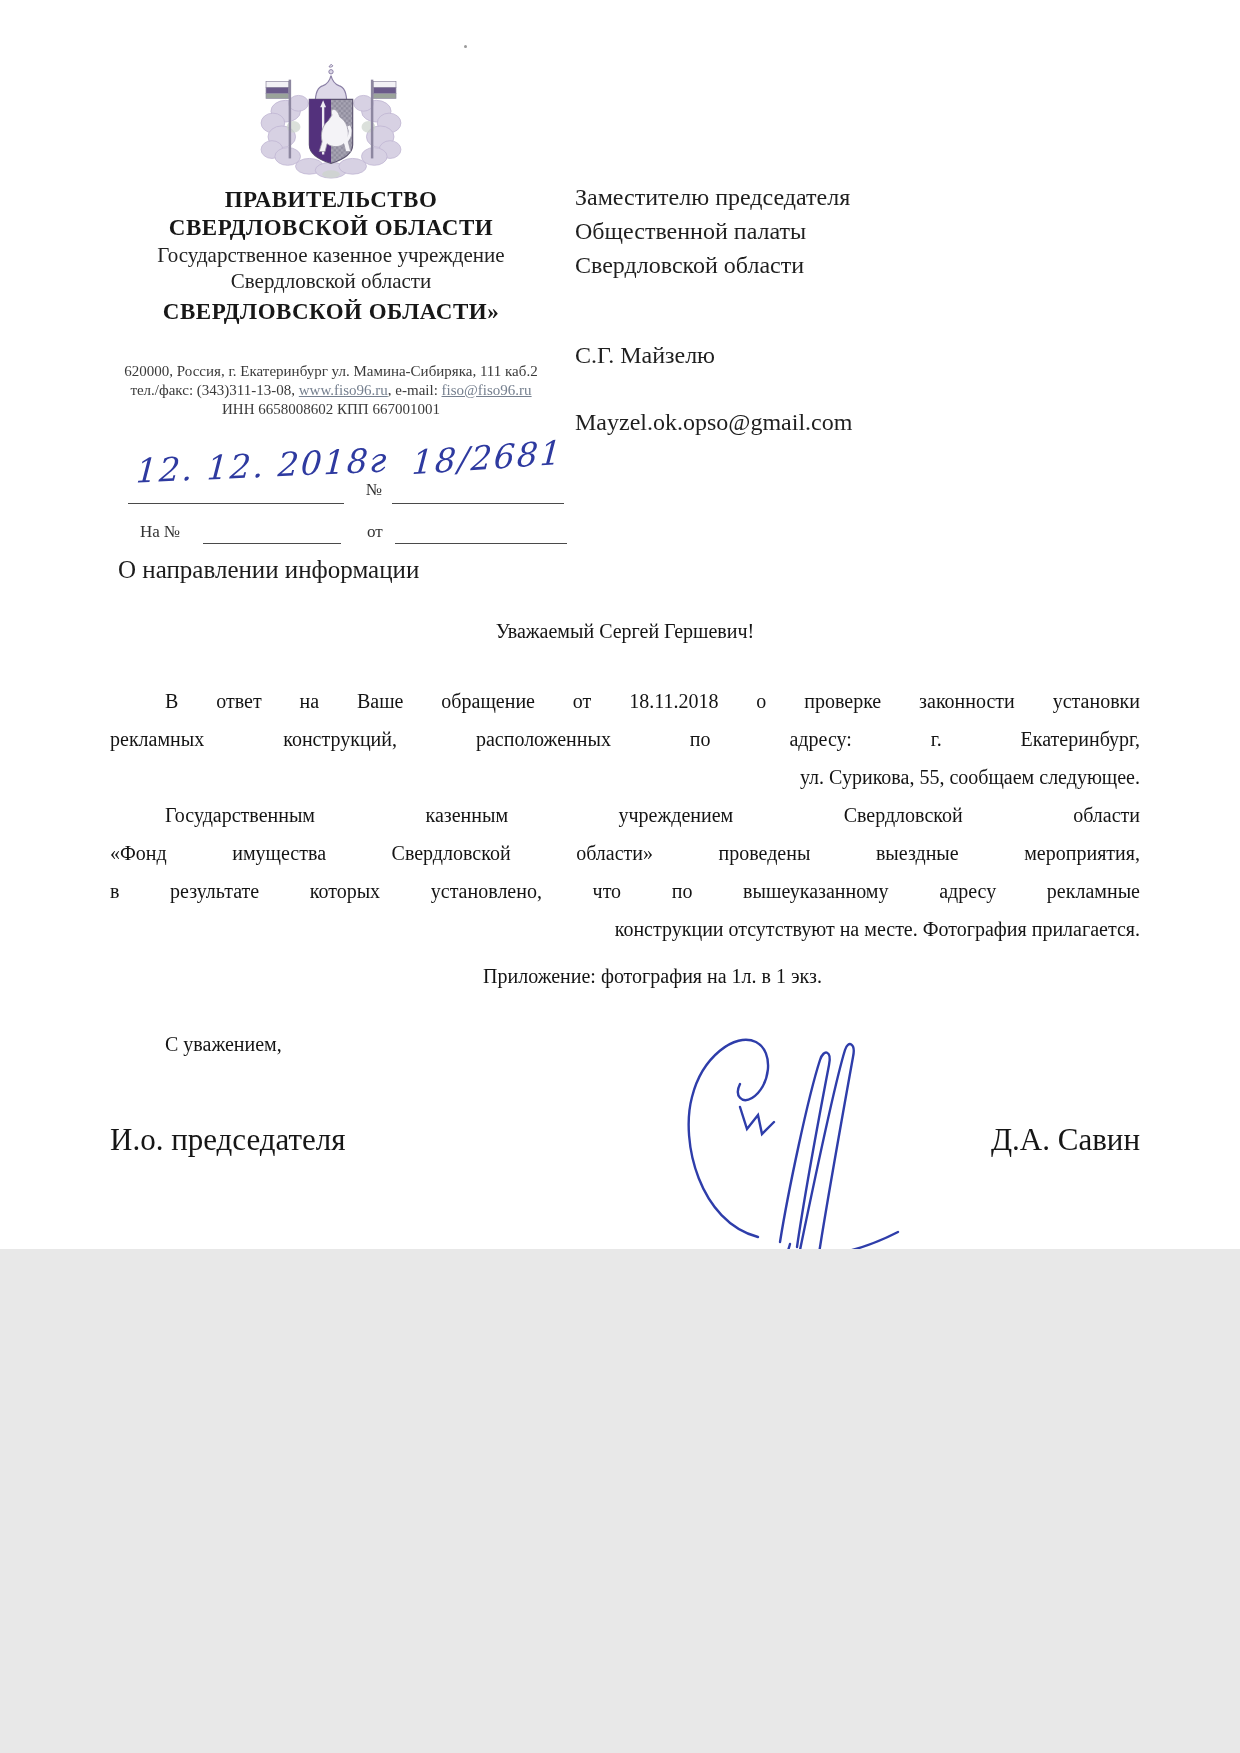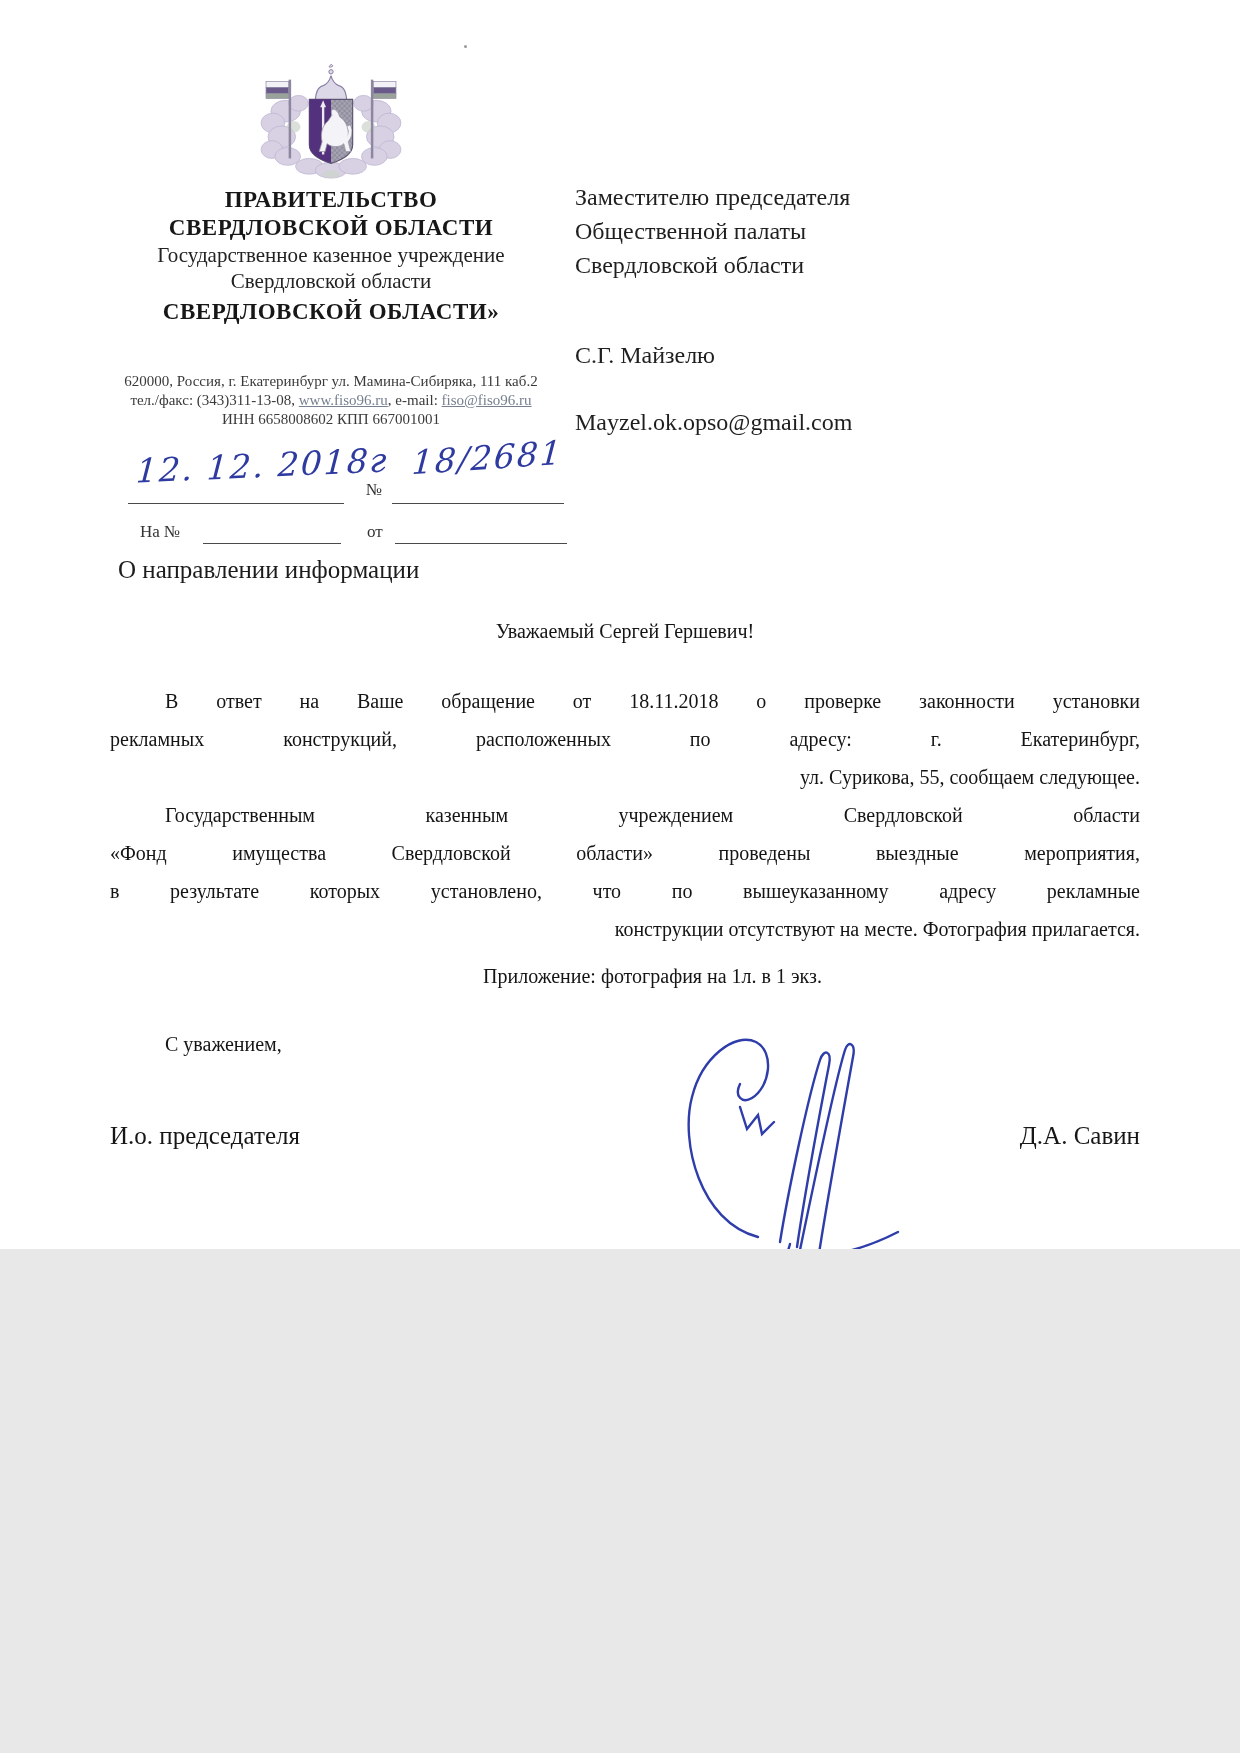--- a/index.html
+++ b/index.html
@@ -7,21 +7,21 @@
     position:relative;width:1240px;height:1249px;background:#ffffff;
     font-family:"Liberation Serif", serif;color:#1b1b1b;overflow:hidden;
     margin:0 auto;
   }
   
   .letterhead{position:absolute;left:105px;top:58px;width:452px;text-align:center;}
   .emblem-wrap{height:128px;}
   .lh-bold{font-weight:bold;font-size:23px;line-height:28px;letter-spacing:.5px;color:#171717;}
   .lh-reg{font-size:21px;line-height:26px;color:#222;}
   .lh-gap{height:4px;}
-  .lh-contacts{margin-top:46px;font-size:15px;line-height:19px;color:#3a3a3a;}
+  .lh-contacts{margin-top:36px;font-size:15px;line-height:19px;color:#3a3a3a;}
   .lh-link{color:#76808f;text-decoration:underline;}
   
   .refline{position:absolute;border-bottom:1.6px solid #4a4a4a;height:1px;}
   .ref-label{position:absolute;font-size:17px;color:#333;}
   .hw{position:absolute;font-family:"DejaVu Serif", serif;font-style:italic;
       color:#2e3aa0;letter-spacing:2px;white-space:nowrap;}
   .hw-date{left:136px;top:446px;font-size:33px;transform:rotate(-2.5deg) skewX(-6deg);}
   .hw-num{left:412px;top:438px;font-size:33px;transform:rotate(-4deg) skewX(-8deg);}
   
   .recipient{position:absolute;left:575px;top:180px;width:500px;font-size:24px;line-height:34px;color:#1f1f1f;}
@@ -29,21 +29,21 @@
   .recipient .r-email{margin-top:33px;}
   
   .subject{position:absolute;left:118px;top:556px;font-size:25px;color:#1c1c1c;}
   .bodytext{position:absolute;left:110px;top:612px;width:1030px;font-size:20px;line-height:38px;color:#141414;}
   .salutation{text-align:center;margin-bottom:32px;}
   .jline{text-align:justify;text-align-last:justify;}
   .lline{text-align:right;}
   .indent{text-indent:55px;}
   .attachment{margin-top:9px;text-indent:55px;text-align:center;}
   .closing{margin-top:30px;text-indent:55px;}
-  .sign-row{position:absolute;left:110px;top:1122px;width:1030px;font-size:25px;color:#161616;
+  .sign-row{position:absolute;left:110px;top:1122px;width:1030px;font-size:31px;color:#161616;
             display:flex;justify-content:space-between;}
   
   .footer{position:absolute;left:122px;top:1606px;font-size:17px;line-height:24px;color:#333;}
   .speck{position:absolute;left:464px;top:45px;width:3px;height:3px;border-radius:50%;background:#9a9a9a;}
   .sig-main{position:absolute;left:630px;top:1012px;}
   .sig-bottom{position:absolute;left:150px;top:1636px;}
 </style>
 </head>
 <body>
 

